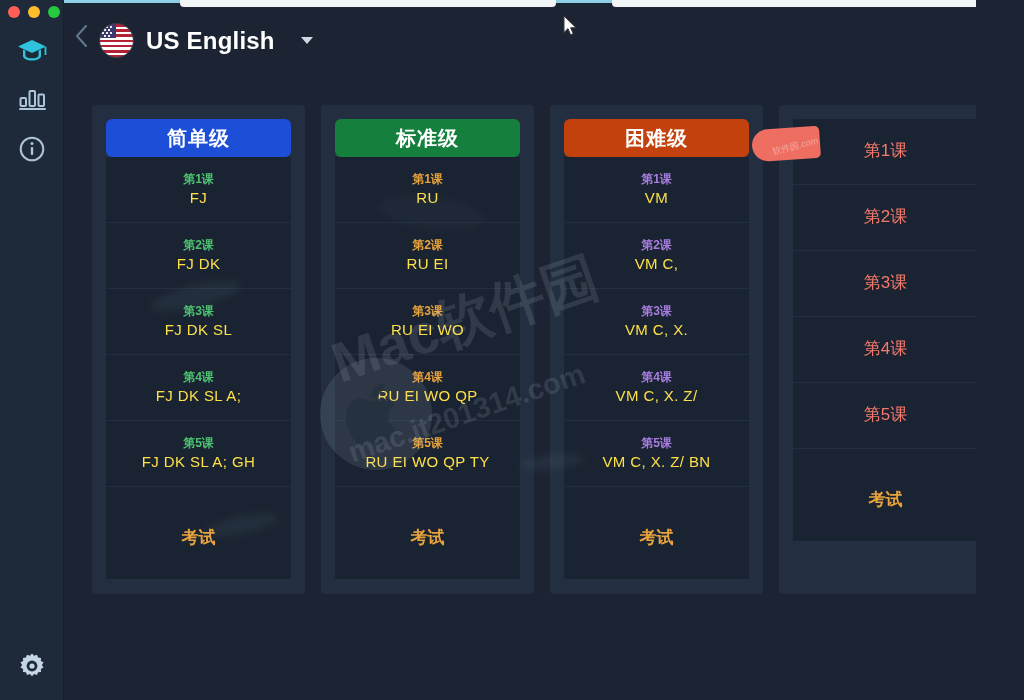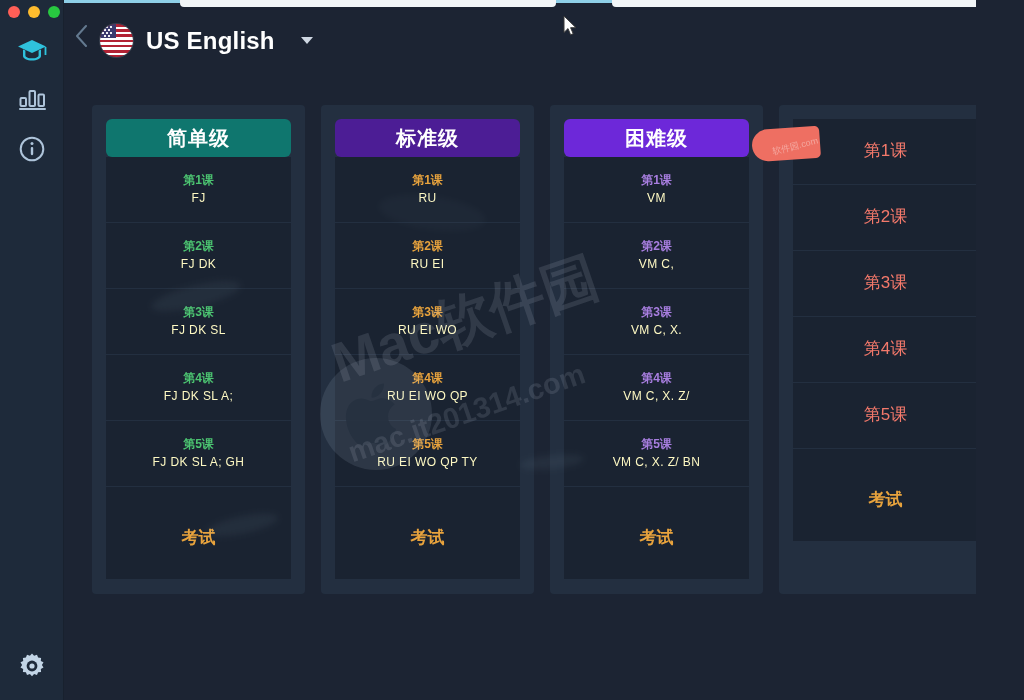--- a/index.html
+++ b/index.html
@@ -151,21 +151,21 @@
     height: 66px;
     display: flex; flex-direction: column;
     align-items: center; justify-content: center;
     gap: 4px;
     border-bottom: 1px solid #232f40;
     cursor: pointer;
   }
   .lesson:last-child { border-bottom: none; justify-content: flex-end; }
   .lesson-num { font-size: 12px; font-weight: bold; line-height: 1.1; }
   .lesson-keys {
-    font-size: 12px; color: #fef9c3; line-height: 1.1;
+    font-size: 15px; color: #fde047; line-height: 1.1;
     letter-spacing: .4px;
   }
   .lesson.big .lesson-num { font-size: 17px; font-weight: normal; }
   .lesson.exam {
     height: 62px;
   }
   .exam-label { font-size: 17px; font-weight: bold; color: #e8a33d; }
 
   
   .watermark {
@@ -304,21 +304,21 @@
         <span class="stripes"></span>
         <span class="canton"></span>
       </span>
       <span class="lang-label">US English</span>
       <span class="caret"></span>
     </div>
   </div>
 
   <div class="levels" id="levels-root">
       <div class="level-card">
-        <div class="level-header" style="background: #0f766e;">简单级</div>
+        <div class="level-header" style="background: #1d4ed8;">简单级</div>
         <div class="lesson-list">
           <div class="lesson">
             <div class="lesson-num" style="color: rgb(76, 196, 113);">第1课</div>
             <div class="lesson-keys">FJ</div>
           </div>
           <div class="lesson">
             <div class="lesson-num" style="color: rgb(76, 196, 113);">第2课</div>
             <div class="lesson-keys">FJ DK</div>
           </div>
           <div class="lesson">
@@ -332,21 +332,21 @@
           <div class="lesson">
             <div class="lesson-num" style="color: rgb(76, 196, 113);">第5课</div>
             <div class="lesson-keys">FJ DK SL A; GH</div>
           </div>
           <div class="lesson exam">
             <div class="exam-label">考试</div>
           </div>
         </div>
       </div>
       <div class="level-card">
-        <div class="level-header" style="background: #4c1d95;">标准级</div>
+        <div class="level-header" style="background: #15803d;">标准级</div>
         <div class="lesson-list">
           <div class="lesson">
             <div class="lesson-num" style="color: rgb(232, 163, 61);">第1课</div>
             <div class="lesson-keys">RU</div>
           </div>
           <div class="lesson">
             <div class="lesson-num" style="color: rgb(232, 163, 61);">第2课</div>
             <div class="lesson-keys">RU EI</div>
           </div>
           <div class="lesson">
@@ -360,21 +360,21 @@
           <div class="lesson">
             <div class="lesson-num" style="color: rgb(232, 163, 61);">第5课</div>
             <div class="lesson-keys">RU EI WO QP TY</div>
           </div>
           <div class="lesson exam">
             <div class="exam-label">考试</div>
           </div>
         </div>
       </div>
       <div class="level-card">
-        <div class="level-header" style="background: #6d28d9;">困难级</div>
+        <div class="level-header" style="background: #c2410c;">困难级</div>
         <div class="lesson-list">
           <div class="lesson">
             <div class="lesson-num" style="color: rgb(168, 126, 224);">第1课</div>
             <div class="lesson-keys">VM</div>
           </div>
           <div class="lesson">
             <div class="lesson-num" style="color: rgb(168, 126, 224);">第2课</div>
             <div class="lesson-keys">VM C,</div>
           </div>
           <div class="lesson">

